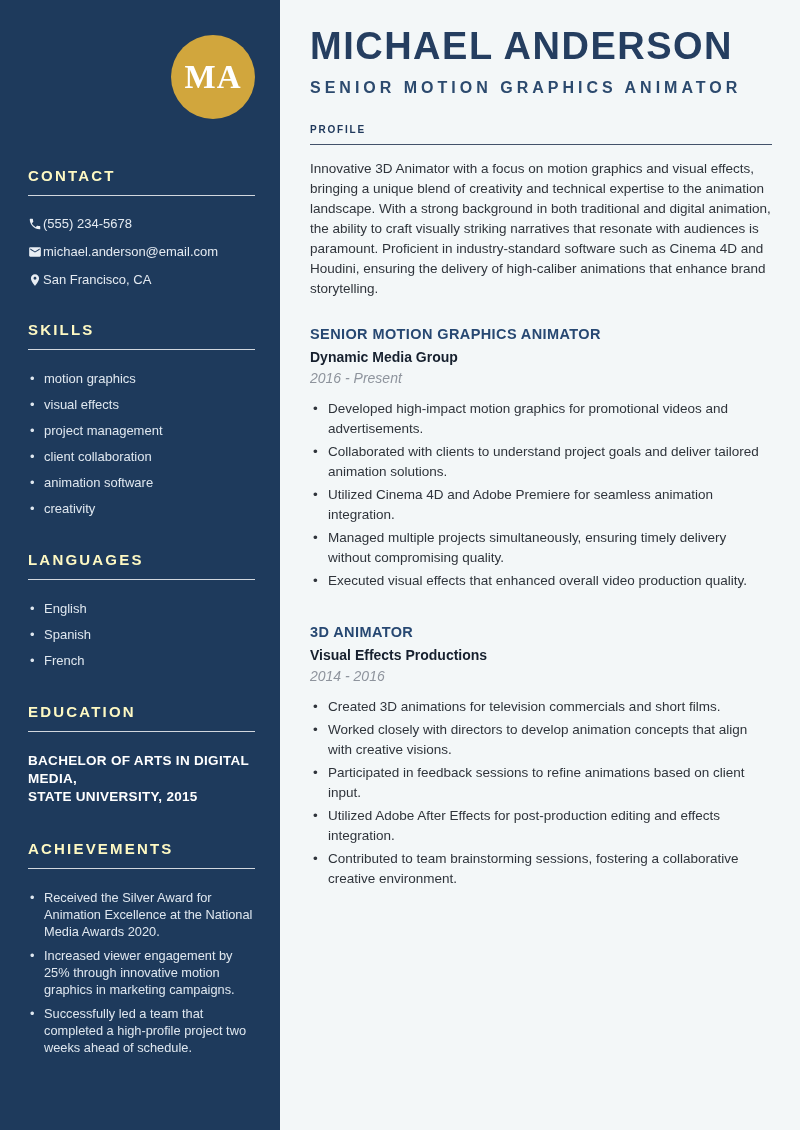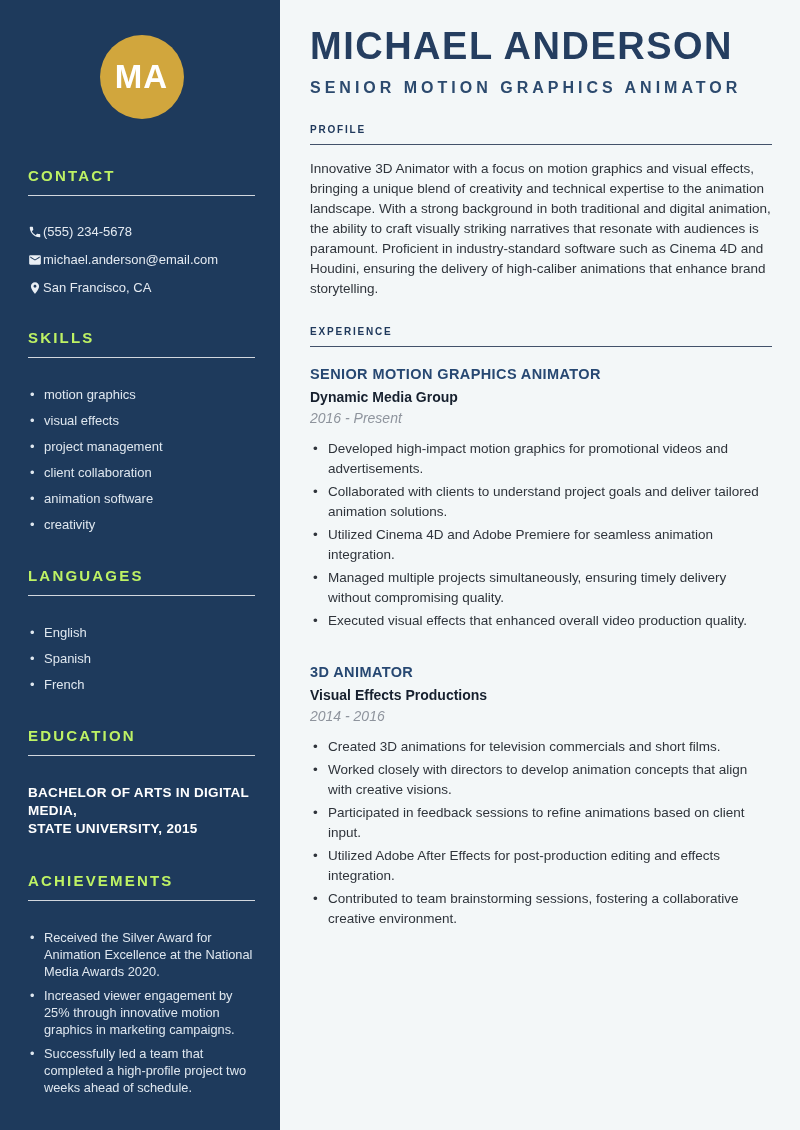--- a/index.html
+++ b/index.html
@@ -15,42 +15,42 @@
 
   
   .sidebar {
     width: 280px;
     min-width: 280px;
     height: 1130px;
     background: #1e3a5c;
     color: #dfe7ef;
     padding: 35px 25px 30px 28px;
   }
-  .avatar-wrap { text-align: center; margin-bottom: 48px; }
+  .avatar-wrap { text-align: right; margin-bottom: 48px; font-family: Liberation Serif, serif; }
   .avatar {
     width: 84px; height: 84px;
     border-radius: 50%;
     background: #d1a63d;
     color: #ffffff;
     display: inline-flex;
     align-items: center;
     justify-content: center;
     font-size: 33px;
     font-weight: bold;
     letter-spacing: 1px;
   }
   .side-section { margin-bottom: 34px; }
   .side-heading {
-    color: #bef264;
+    color: #fef9c3;
     font-size: 15px;
     font-weight: bold;
     letter-spacing: 2.2px;
     padding-bottom: 11px;
     border-bottom: 1.5px solid rgba(255,255,255,0.8);
-    margin-bottom: 28px;
+    margin-bottom: 20px;
   }
   .contact-row {
     display: flex;
     align-items: center;
     gap: 1px;
     margin-bottom: 13px;
     font-size: 13px;
     color: #e4eaf1;
   }
   .contact-row svg { flex: 0 0 auto; display: block; }
@@ -243,21 +243,20 @@
 
   <h1 class="name">MICHAEL ANDERSON</h1>
   <div class="job-headline">SENIOR MOTION GRAPHICS ANIMATOR</div>
 
   <section class="section">
     <div class="section-heading">PROFILE</div>
     <p class="profile-text">Innovative 3D Animator with a focus on motion graphics and visual effects, bringing a unique blend of creativity and technical expertise to the animation landscape. With a strong background in both traditional and digital animation, the ability to craft visually striking narratives that resonate with audiences is paramount. Proficient in industry-standard software such as Cinema 4D and Houdini, ensuring the delivery of high-caliber animations that enhance brand storytelling.</p>
   </section>
 
   <section class="section">
-    <div class="section-heading">EXPERIENCE</div>
 
     <div class="job">
       <div class="job-title">SENIOR MOTION GRAPHICS ANIMATOR</div>
       <div class="company">Dynamic Media Group</div>
       <div class="dates">2016 - Present</div>
       <ul class="job-bullets">
 
       <li>Developed high-impact motion graphics for promotional videos and advertisements.</li>
           <li>Collaborated with clients to understand project goals and deliver tailored animation solutions.</li>
           <li>Utilized Cinema 4D and Adobe Premiere for seamless animation integration.</li>

